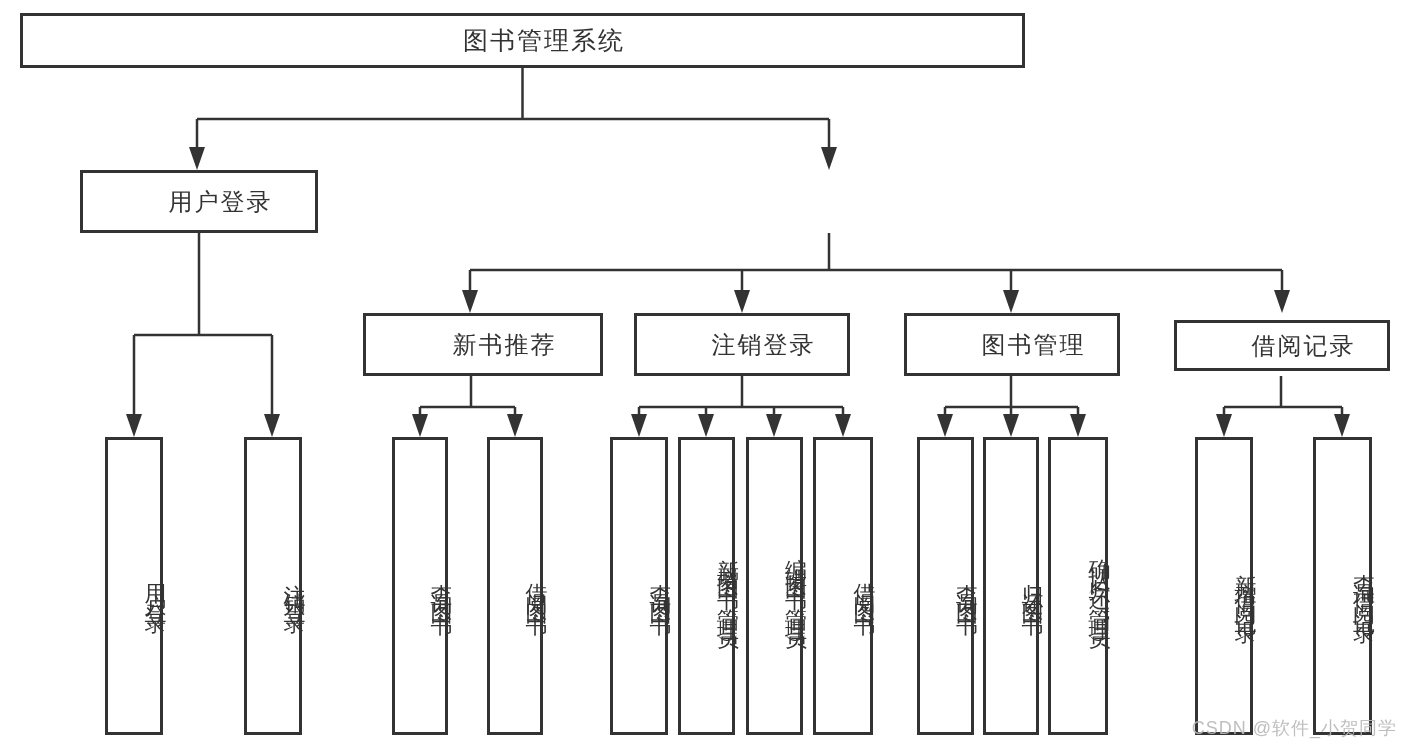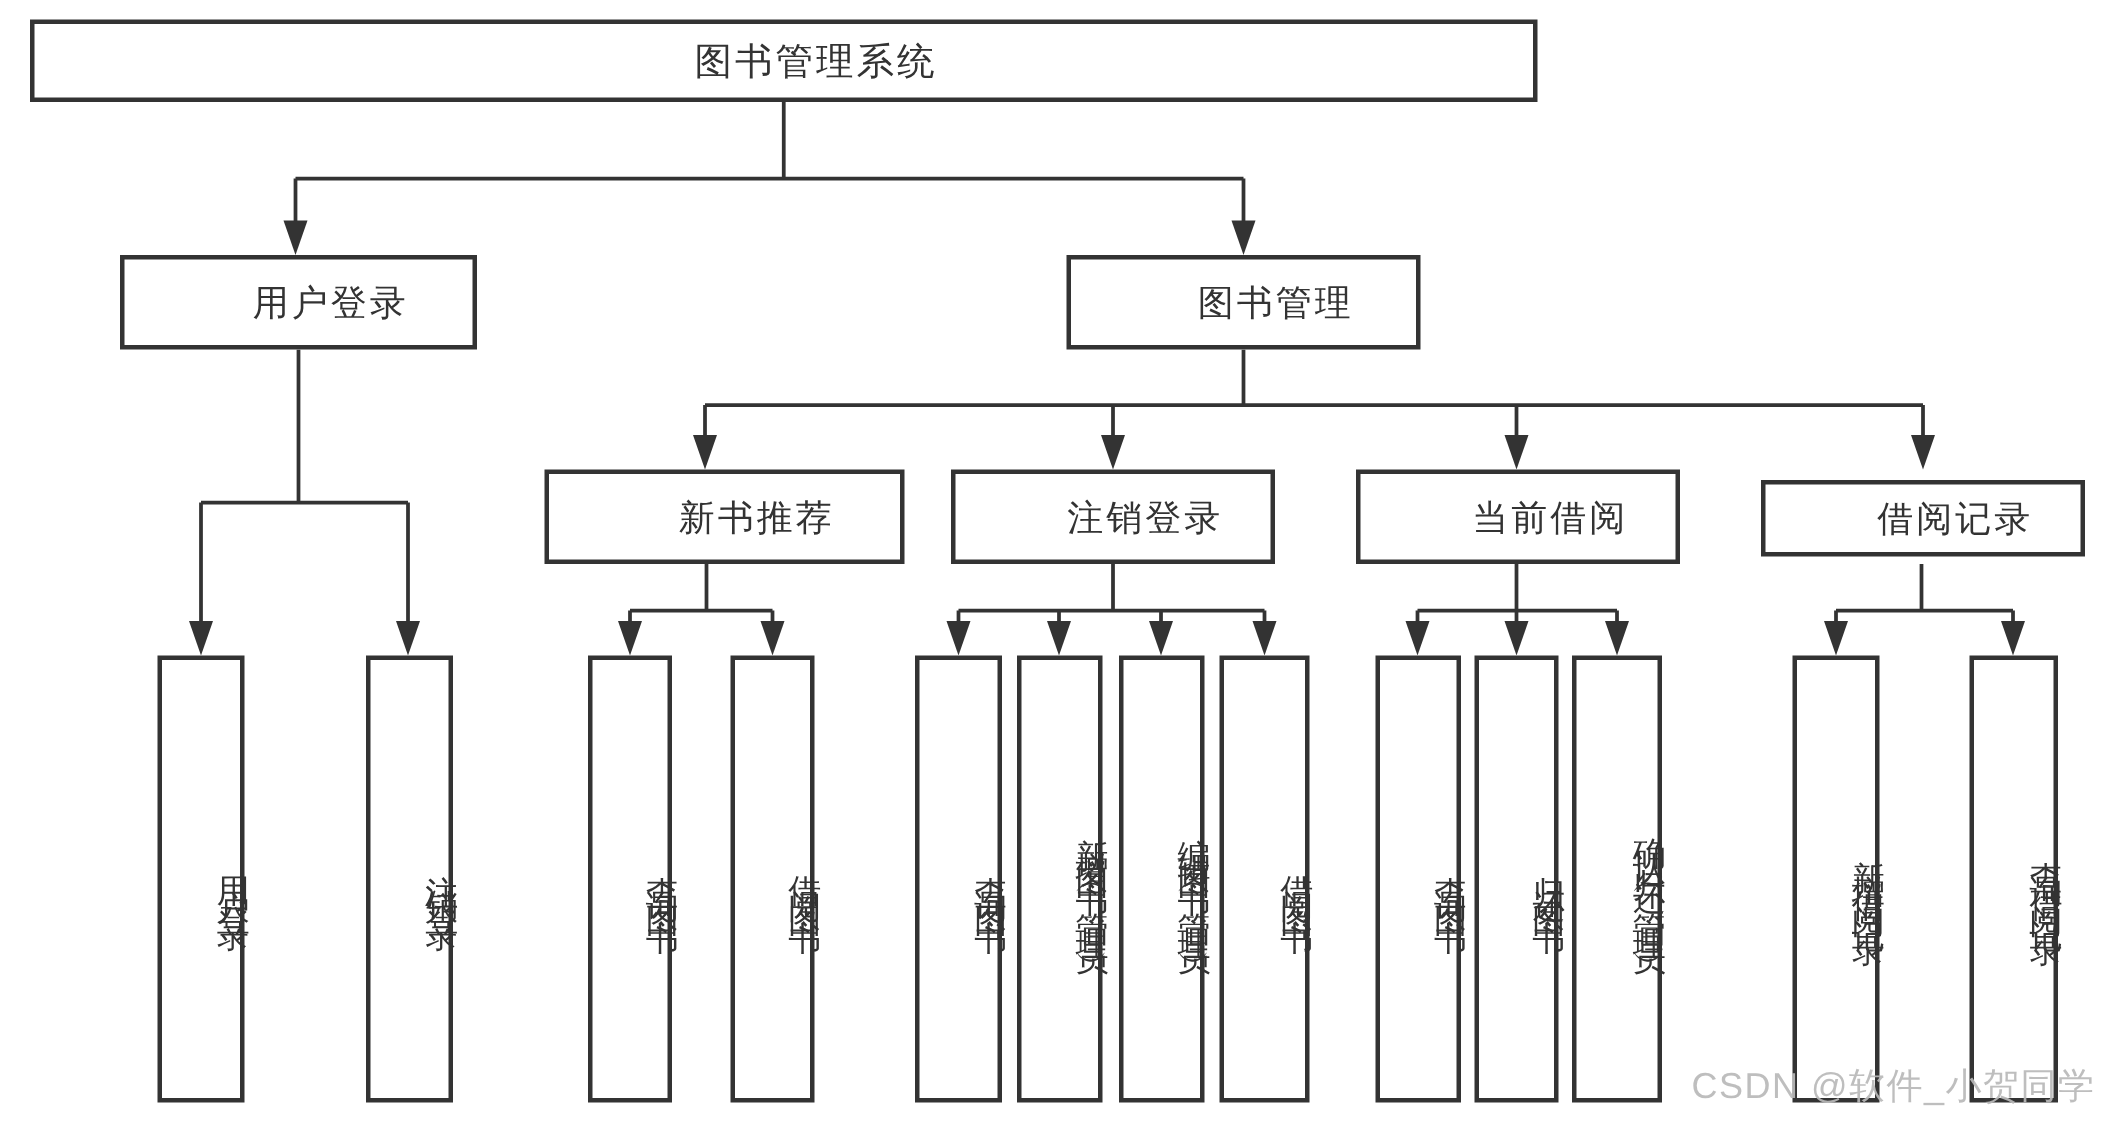--- a/index.html
+++ b/index.html
@@ -39,21 +39,21 @@
     text-orientation: mixed;
     font-size: 22px;
     letter-spacing: 10px;
     line-height: 1;
     white-space: nowrap;
   }
   .watermark {
     position: absolute;
     right: 8px;
     bottom: 7px;
-    font-size: 24px;
+    font-size: 18px;
     color: rgba(185,185,185,0.92);
     letter-spacing: 1px;
     white-space: nowrap;
     z-index: 5;
   }
 </style>
 </head>
 <body>
 
 <div class="stage">
@@ -98,32 +98,29 @@
     </g>
   </svg>
 
   <div class="node h root" style="left:20px;top:13px;width:1005px;height:55px">
     <span class="lbl">图书管理系统</span>
   </div>
 
   <div class="node h" style="left:80px;top:170px;width:238px;height:63px">
     <span class="lbl">用户登录</span>
   </div>
-  <div class="node h" style="left:711px;top:170px;width:236px;height:63px">
-    <span class="lbl">图书管理</span>
-  </div>
 
   <div class="node h" style="left:363px;top:313px;width:240px;height:63px">
     <span class="lbl">新书推荐</span>
   </div>
   <div class="node h" style="left:634px;top:313px;width:216px;height:63px">
     <span class="lbl">注销登录</span>
   </div>
   <div class="node h" style="left:904px;top:313px;width:216px;height:63px">
-    <span class="lbl">当前借阅</span>
+    <span class="lbl">图书管理</span>
   </div>
   <div class="node h" style="left:1174px;top:320px;width:216px;height:51px">
     <span class="lbl">借阅记录</span>
   </div>
 
   <div class="node v" style="left:105px;top:437px;width:58px;height:298px">
     <span class="vlbl">用户登录</span>
   </div>
   <div class="node v" style="left:244px;top:437px;width:58px;height:298px">
     <span class="vlbl">注销登录</span>

